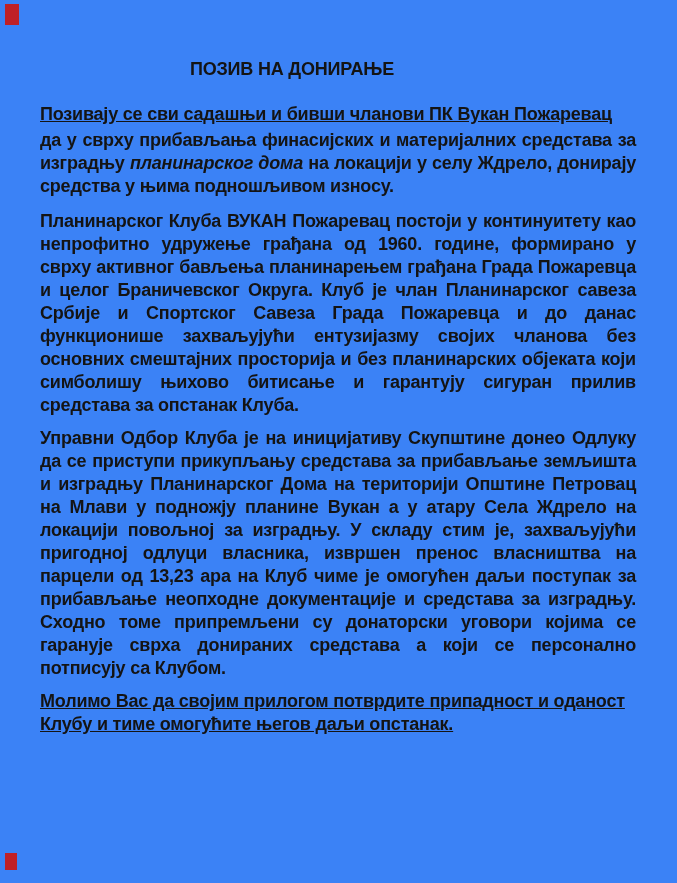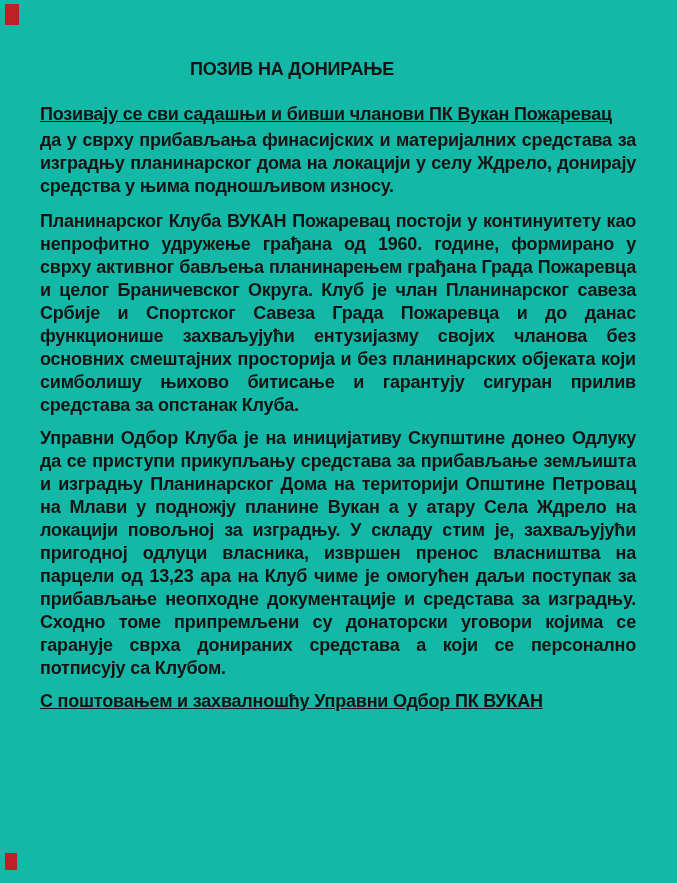--- a/index.html
+++ b/index.html
@@ -4,21 +4,21 @@
 <style>
   html, body {
     margin: 0;
     padding: 0;
     background: #ffffff;
   }
   .page {
     position: relative;
     width: 677px;
     height: 883px;
-    background: #14b8a6;
+    background: #3b82f6;
     overflow: hidden;
     font-family: "Liberation Sans", sans-serif;
     font-weight: bold;
     color: #141414;
   }
   .corner-mark {
     position: absolute;
     background: #bf2026;
   }
   .corner-mark.top    { left: 5px; top: 4px;   width: 14px; height: 21px; }
@@ -37,21 +37,21 @@
     padding-left: 150px;
     margin-bottom: 22px !important;
   }
   .para.justify { text-align: justify; }
   .para.left    { text-align: left; text-decoration: underline; }
   .p1 { margin-bottom: 3px  !important; }
   .p2 { margin-bottom: 12px !important; }
   .p3 { margin-bottom: 10px !important; }
   .p4 { margin-bottom: 10px !important; }
   .p5 { margin-bottom: 34px !important; }
-  .italic { }
+  .italic { font-style: italic; }
 </style>
 </head>
 <body>
 
 <div class="page">
 
   <div class="corner-mark top"></div>
   <div class="corner-mark bottom"></div>
 
   <div class="doc">
@@ -59,17 +59,17 @@
     <p class="title">ПОЗИВ НА ДОНИРАЊЕ</p>
 
     <p class="para left p1">Позивају се сви садашњи и бивши чланови ПК Вукан Пожаревац</p>
 
     <p class="para justify p2"><span>да у сврху прибављања финасијских и материјалних средстава за изградњу </span><span class="italic">планинарског дома</span><span> на локацији у селу Ждрело, донирају средства у њима подношљивом износу.</span></p>
 
     <p class="para justify p3">Планинарског Клуба  ВУКАН Пожаревац постоји у континуитету као непрофитно удружење грађана од 1960. године, формирано у сврху активног бављења планинарењем грађана Града Пожаревца и целог Браничевског Округа. Клуб је члан Планинарског савеза Србије и Спортског Савеза Града Пожаревца и до данас функционише захваљујући ентузијазму својих чланова без основних смештајних просторија и без планинарских објеката који симболишу њихово битисање и гарантују сигуран прилив средстава за опстанак Клуба.</p>
 
     <p class="para justify p4">Управни Одбор Клуба је на иницијативу Скупштине донео Одлуку да се приступи прикупљању средстава за прибављање земљишта и изградњу Планинарског Дома на територији Општине Петровац на Млави у подножју планине Вукан а у атару Села Ждрело на локацији повољној за изградњу. У складу стим је, захваљујући пригодној одлуци власника, извршен пренос власништва на парцели од 13,23 ара на Клуб чиме је омогућен даљи поступак за прибављање неопходне документације и средстава за изградњу. Сходно томе припремљени су донаторски уговори којима се гаранује сврха донираних средстава а који се персонално потписују са Клубом.</p>
 
+    <p class="para left p5">Молимо Вас да својим прилогом потврдите припадност и оданост Клубу и тиме омогућите његов даљи опстанак.</p>
 
-    <p class="para left p6">С поштовањем и захвалношћу Управни Одбор ПК ВУКАН</p>
 
   </div>
 </div>
 
 </body></html>

